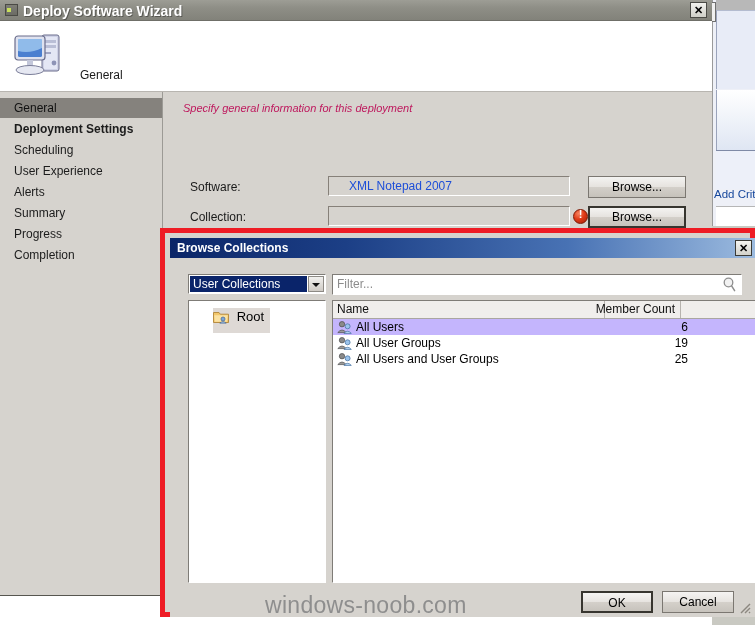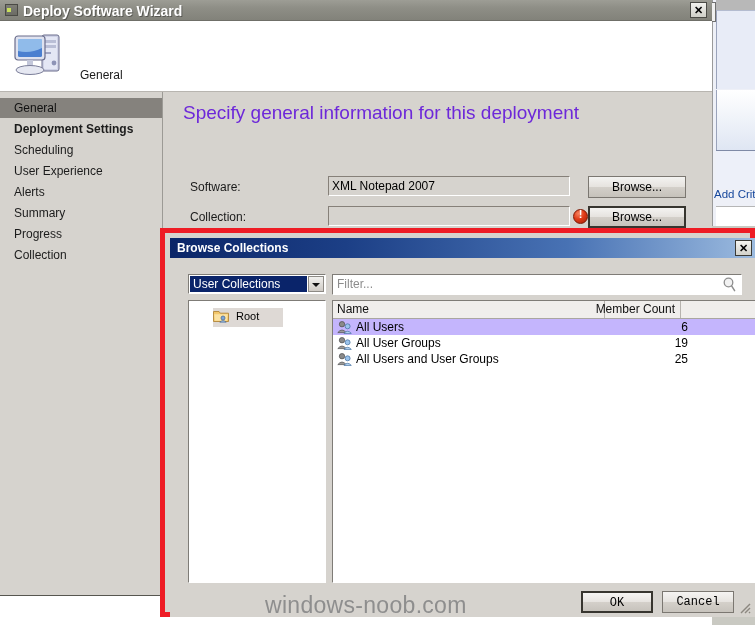--- a/index.html
+++ b/index.html
@@ -186,40 +186,41 @@
 
   
   .content {
     position: absolute;
     left: 163px; top: 92px; width: 549px; height: 508px;
     background: #d6d3ce;
   }
   .content-heading {
     position: absolute;
     left: 20px; top: 10px;
-    font-size: 19px;
-    color: #6d28d9;
-    white-space: nowrap;
+    font-size: 11px;
+    color: #be185d;
+    white-space: nowrap;
+    font-style: italic;
   }
   .field-label {
     position: absolute;
     font-size: 12px;
     color: #1a1a1a;
   }
   .field-input {
     position: absolute;
     height: 20px;
     background: #d6d3ce;
     border: 1px solid;
     border-color: #868079 #ffffff #ffffff #868079;
     box-sizing: border-box;
     font-size: 12px;
     line-height: 18px;
-    padding-left: 3px;
-    color: #000000;
+    padding-left: 20px;
+    color: #1d4ed8;
     overflow: hidden;
     white-space: nowrap;
   }
   .btn {
     position: absolute;
     background: linear-gradient(to bottom,#f4f3f1 0%, #e6e3df 48%, #d3cfc9 52%, #c6c2bb 100%);
     border: 1px solid #7b7771;
     box-sizing: border-box;
     font-size: 12px;
     text-align: center;
@@ -352,24 +353,24 @@
     position: absolute;
     left: 18px; top: 62px; width: 138px; height: 283px;
     background: #ffffff;
     border: 1px solid;
     border-color: #7f7c77 #ffffff #ffffff #7f7c77;
     box-sizing: border-box;
   }
   .tree-node {
     position: absolute;
     left: 24px; top: 7px;
-    height: 19px;
-    padding-right: 24px;
+    height: 25px;
+    padding-right: 6px;
     background: #ded9d5;
-    font-size: 11px;
+    font-size: 13px;
     line-height: 17px;
     white-space: nowrap;
     cursor: default;
   }
   .tree-node-icon {
     display: inline-block;
     vertical-align: -3px;
     width: 16px; height: 14px;
     margin-right: 4px;
     position: relative;
@@ -438,21 +439,20 @@
     position: absolute;
     top: 353px;
     width: 72px; height: 22px;
     background: linear-gradient(to bottom,#f5f4f2 0%, #e7e4e0 48%, #d4d0ca 52%, #c7c3bc 100%);
     font-size: 12px;
     line-height: 20px;
     text-align: center;
     color: #000;
     cursor: pointer;
     box-sizing: border-box;
-    font-family: Liberation Mono, monospace;
   }
   .dlg-btn.ok { left: 411px; border: 2px solid #37352f; }
   .dlg-btn.cancel { left: 492px; border: 1px solid #7b7771; }
 
   .resize-grip {
     position: absolute;
     right: 3px; bottom: 2px; width: 14px; height: 14px;
   }
 
   .watermark {
@@ -513,21 +513,21 @@
     </div>
 
     <div class="sidebar">
       <div class="side-item selected" style="top:6px">General</div>
       <div class="side-item bold" style="top:27px">Deployment Settings</div>
       <div class="side-item" style="top:48px">Scheduling</div>
       <div class="side-item" style="top:90px">Alerts</div>
       <div class="side-item" style="top:69px">User Experience</div>
       <div class="side-item" style="top:111px">Summary</div>
       <div class="side-item" style="top:132px">Progress</div>
-      <div class="side-item" style="top:153px">Collection</div>
+      <div class="side-item" style="top:153px">Completion</div>
     </div>
 
     <div class="content">
       <div class="content-heading">Specify general information for this deployment</div>
 
       <div class="field-label" style="left:27px; top:88px;">Software:</div>
       <div class="field-input" style="left:165px; top:84px; width:242px;">XML Notepad 2007</div>
       <div class="btn" style="left:425px; top:84px; width:98px; height:22px; line-height:20px;">Browse...</div>
 
       <div class="field-label" style="left:27px; top:118px;">Collection:</div>

